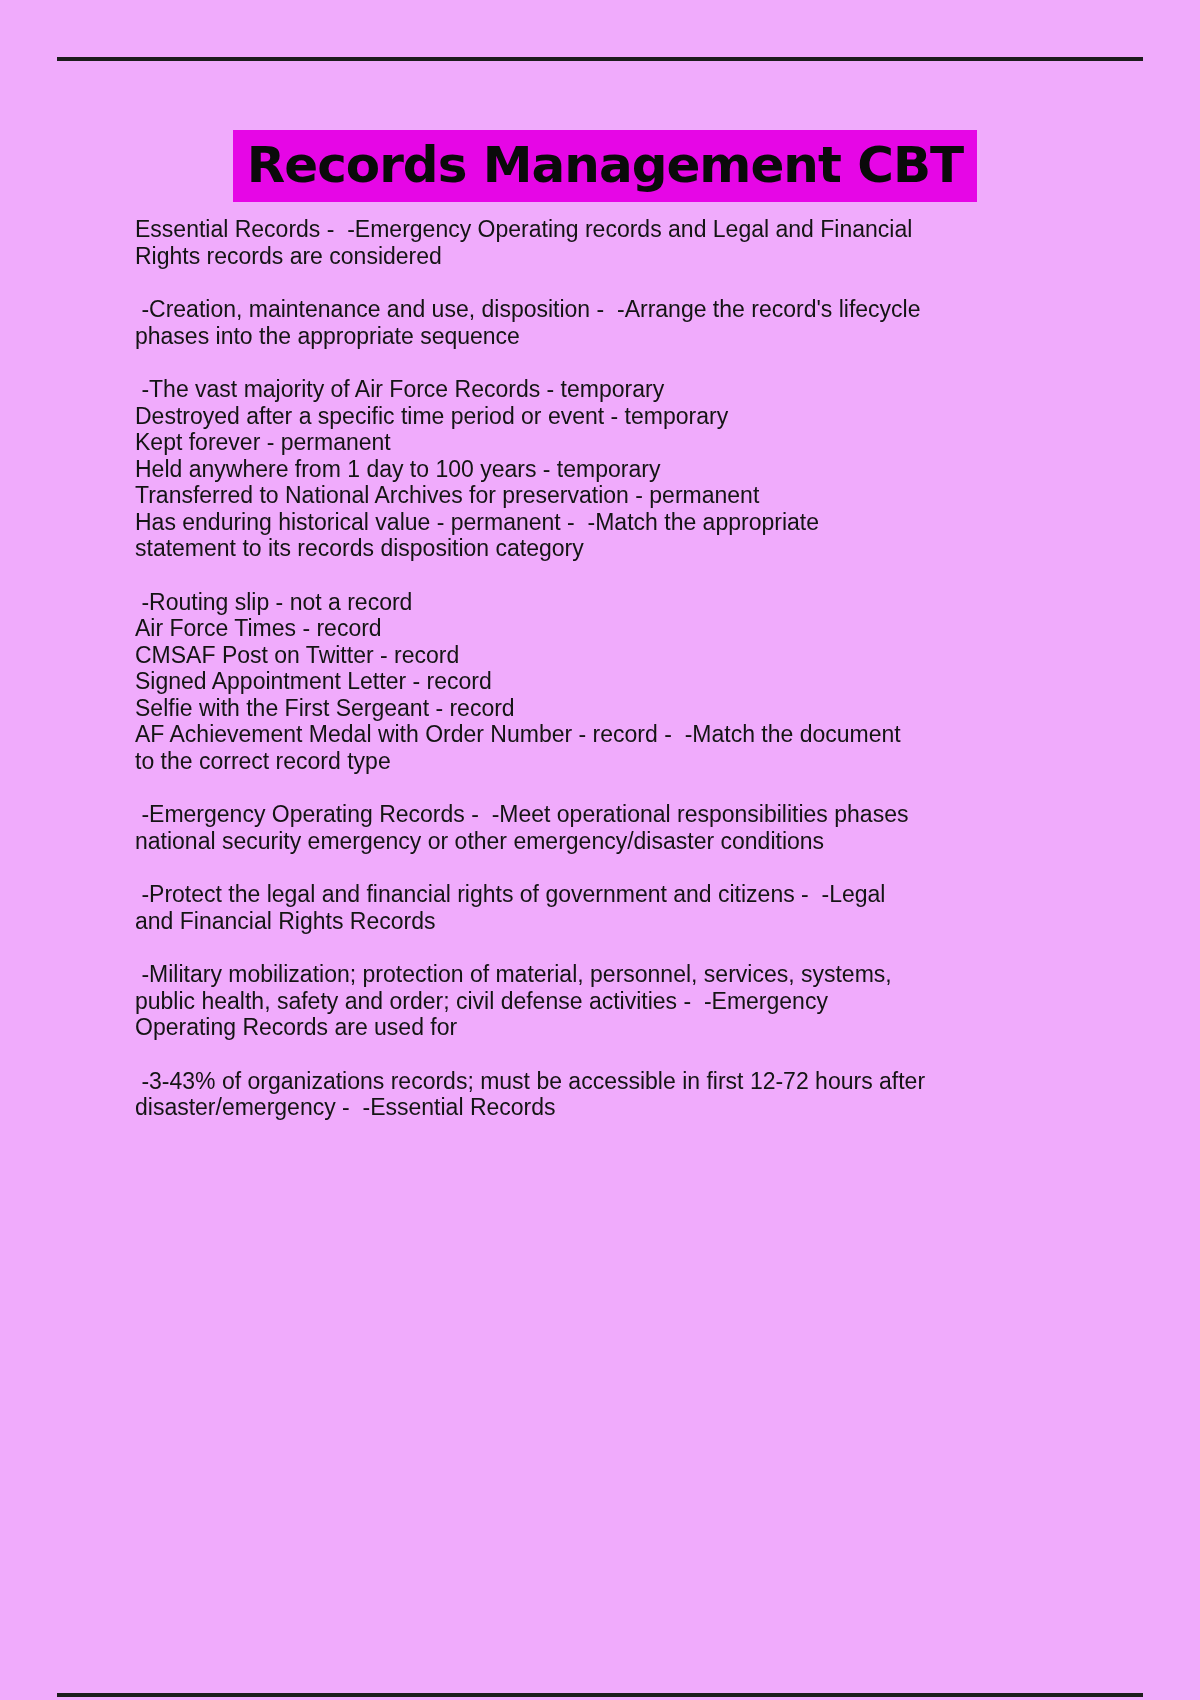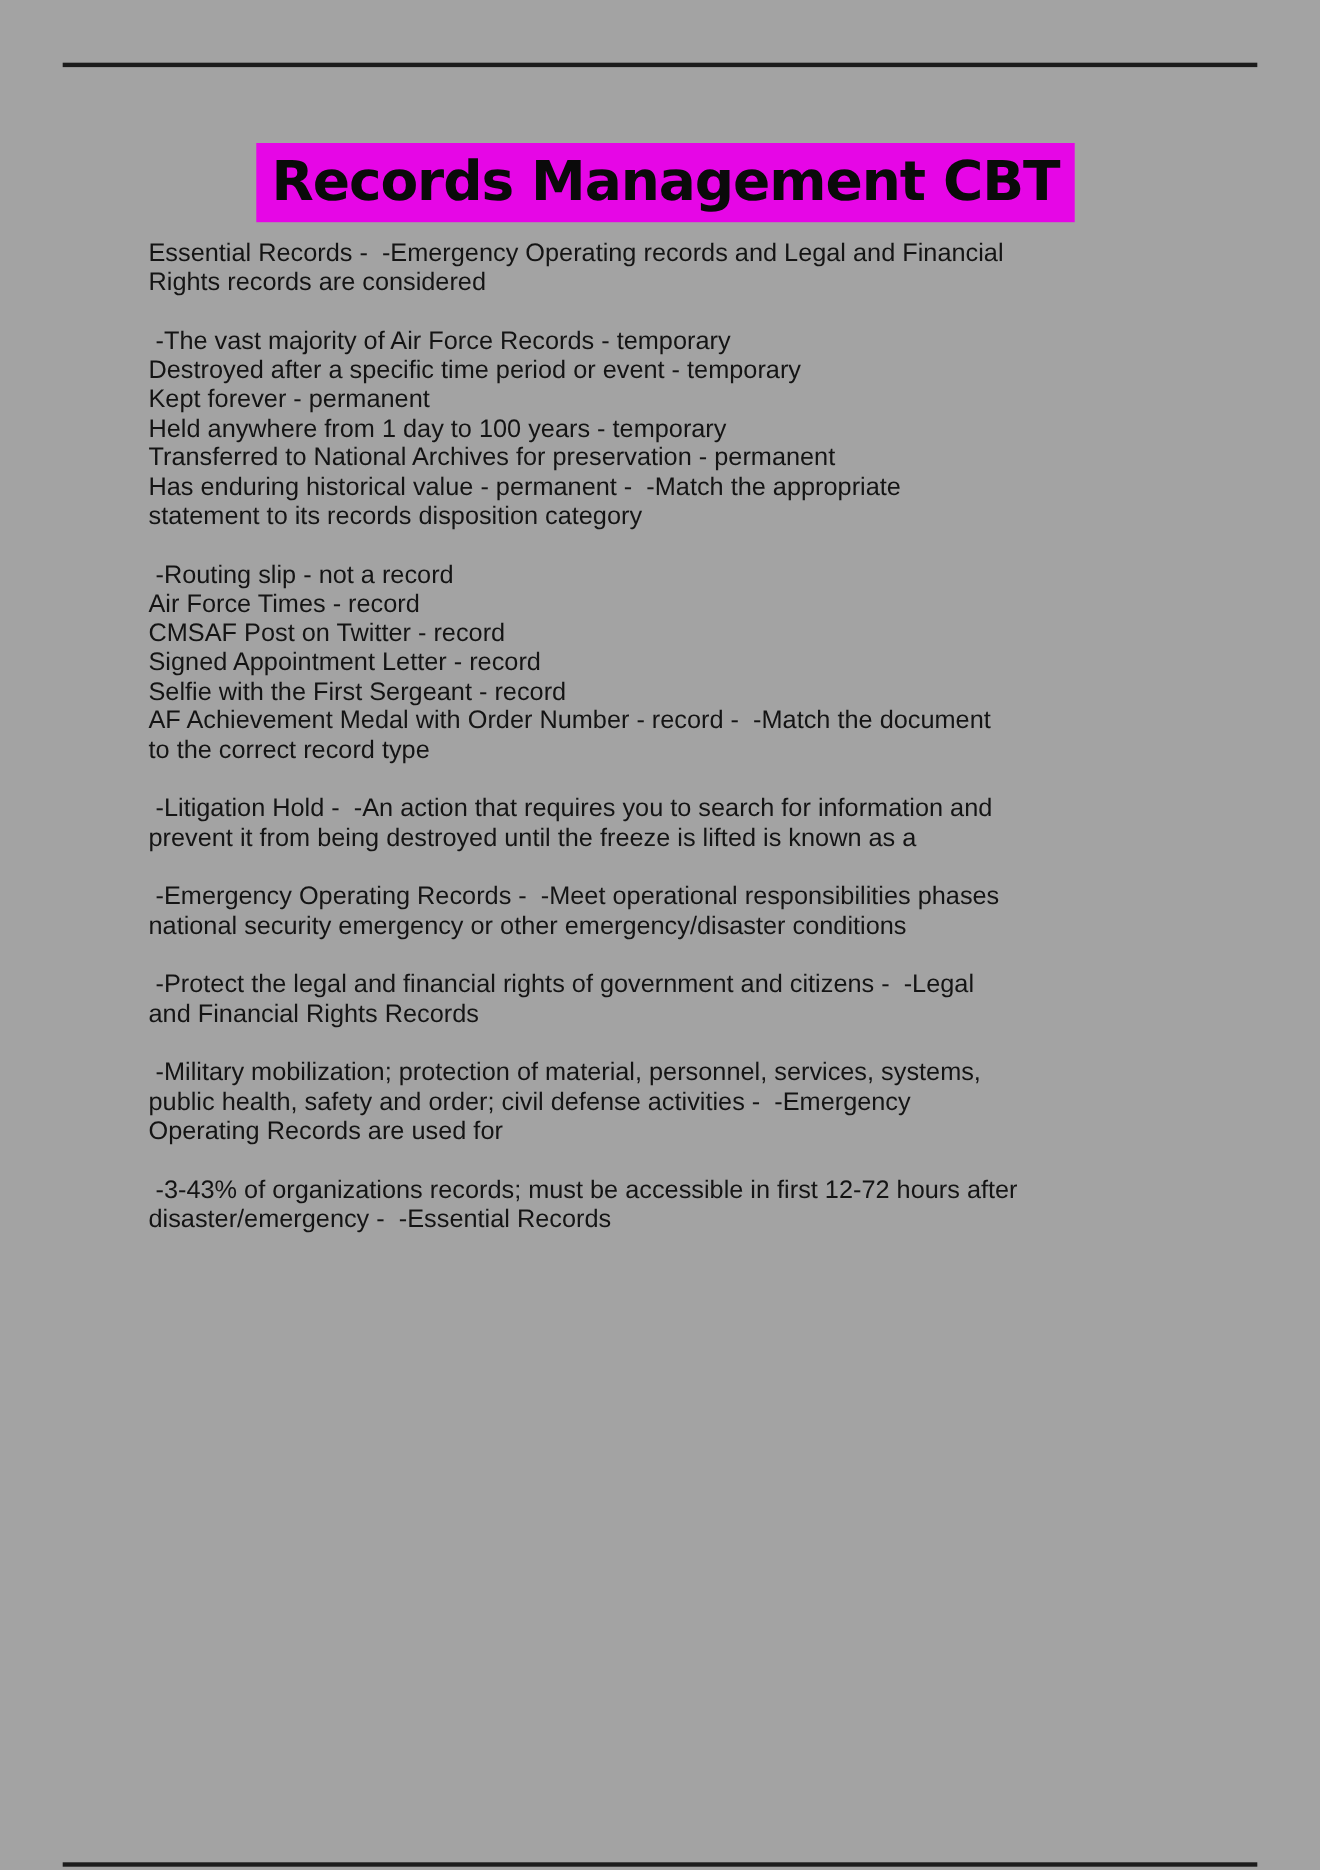--- a/index.html
+++ b/index.html
@@ -4,21 +4,21 @@
 <style>
   html, body {
     margin: 0;
     padding: 0;
     background: #ffffff;
   }
   .page {
     position: relative;
     width: 1200px;
     height: 1700px;
-    background: #a3a3a3;
+    background: #f0abfc;
     overflow: hidden;
     font-family: "Liberation Sans", sans-serif;
   }
   .rule {
     position: absolute;
     left: 57px;
     width: 1086px;
     height: 4px;
     background: #1c1c1c;
   }
@@ -61,36 +61,36 @@
 
   <div class="rule rule-top"></div>
 
   <div class="content">
 
     <h1 class="title-wrap"><span class="title-highlight">Records Management CBT</span></h1>
 
     <div class="body-text">
       <p>Essential Records -  -Emergency Operating records and Legal and Financial
 Rights records are considered</p>
+      <p> -Creation, maintenance and use, disposition -  -Arrange the record's lifecycle
+phases into the appropriate sequence</p>
       <p> -The vast majority of Air Force Records - temporary
 Destroyed after a specific time period or event - temporary
 Kept forever - permanent
 Held anywhere from 1 day to 100 years - temporary
 Transferred to National Archives for preservation - permanent
 Has enduring historical value - permanent -  -Match the appropriate
 statement to its records disposition category</p>
       <p> -Routing slip - not a record
 Air Force Times - record
 CMSAF Post on Twitter - record
 Signed Appointment Letter - record
 Selfie with the First Sergeant - record
 AF Achievement Medal with Order Number - record -  -Match the document
 to the correct record type</p>
-      <p> -Litigation Hold -  -An action that requires you to search for information and
-prevent it from being destroyed until the freeze is lifted is known as a</p>
       <p> -Emergency Operating Records -  -Meet operational responsibilities phases
 national security emergency or other emergency/disaster conditions</p>
       <p> -Protect the legal and financial rights of government and citizens -  -Legal
 and Financial Rights Records</p>
       <p> -Military mobilization; protection of material, personnel, services, systems,
 public health, safety and order; civil defense activities -  -Emergency
 Operating Records are used for</p>
       <p> -3-43% of organizations records; must be accessible in first 12-72 hours after
 disaster/emergency -  -Essential Records</p>
     </div>

